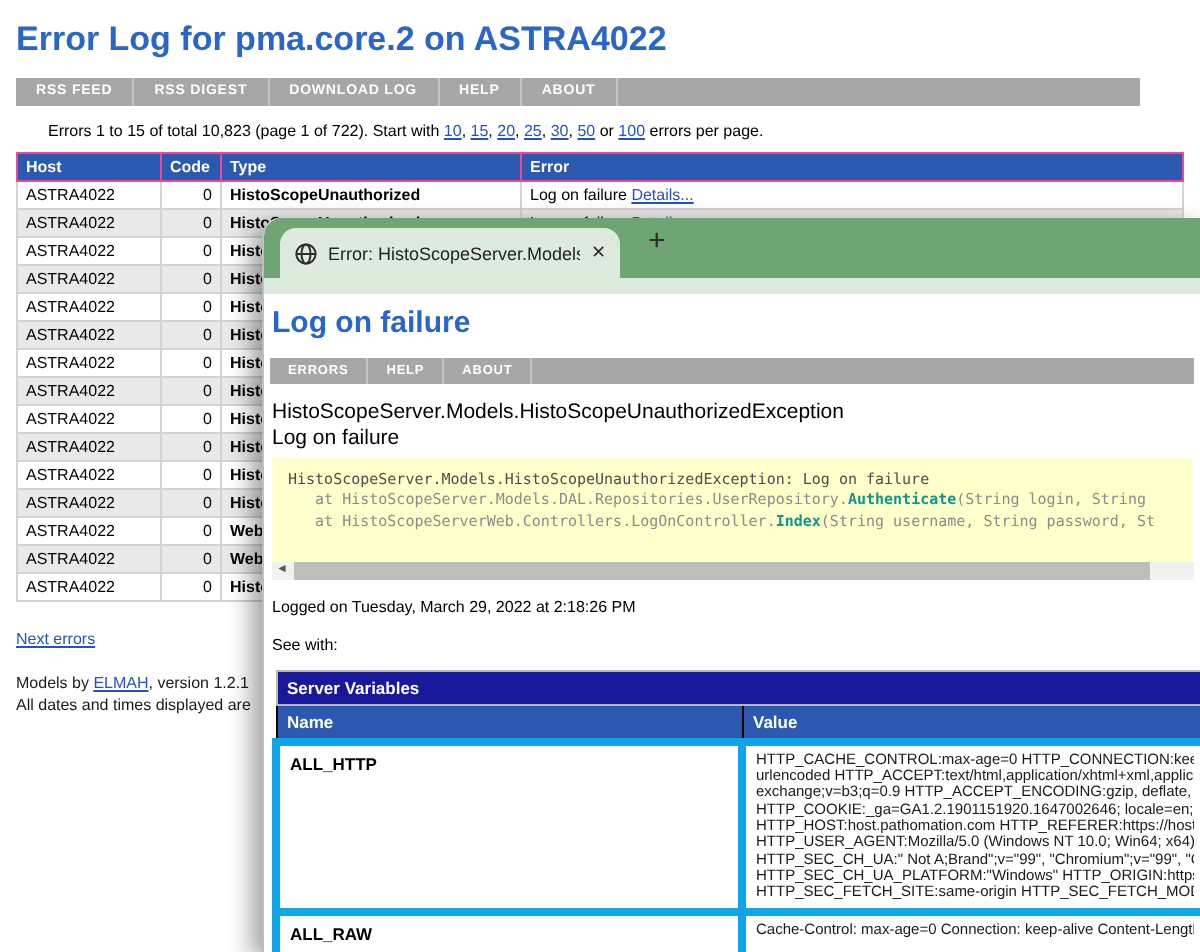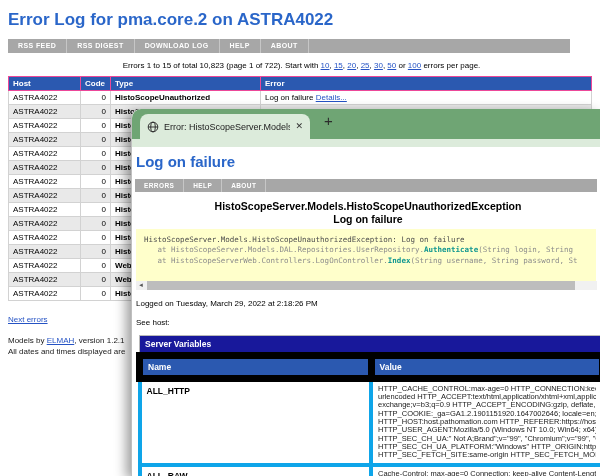--- a/index.html
+++ b/index.html
@@ -12,21 +12,21 @@
   
   .bg-page { position:absolute; inset:0; padding:8px; }
   .page-title { font-size:17px; font-weight:600; color:var(--title_blue); margin:2px 0 9px 0; }
 
   .speedbar { display:flex; background:var(--toolbar_gray); height:14px; margin-right:22px; }
   .sb-btn {
     color:#fff; font-size:7px; font-weight:bold; letter-spacing:.4px;
     line-height:14px; padding:0 10px; border-right:1px solid #c6c6c6; cursor:default;
     font-family:"Liberation Sans", sans-serif; background:transparent; border-top:0; border-bottom:0; border-left:0;
   }
-  .status-line { font-size:8px; margin:8px 0 6px 3px;text-align:center; }
+  .status-line { font-size:8px; margin:8px 0 6px 16px; }
   a.lnk { color:var(--link_blue); text-decoration:underline; cursor:pointer; }
 
   table.errlog { border-collapse:collapse; width:584px; table-layout:fixed; font-size:8px; }
   table.errlog th {
     background:var(--header_blue); color:#fff; text-align:left; font-size:8px;
     padding:2px 4px; border:1px solid #ec4899; line-height:9px;
   }
   table.errlog td { padding:2px 4px; border:1px solid #d2d2d2; line-height:9px; height:14px;
     overflow:hidden; white-space:nowrap; }
   table.errlog tr:nth-child(even) td { background:#e9e9e9; }
@@ -54,21 +54,21 @@
   .tab-close { font-size:9px; color:#333; line-height:9px; cursor:pointer; }
   .newtab { position:absolute; left:192px; top:3px; font-size:15px; color:#2c2c2c; cursor:pointer;
     background:transparent; border:0; font-family:"Liberation Sans",sans-serif;}
   .tab-strip { height:8px; background:var(--tab_light_green); }
 
   .popup-content { padding:5px 0 0 3px; }
   .popup-heading { font-size:15px; font-weight:600; color:var(--title_blue); margin:1px 0 9px 1px; }
   .popup-speedbar { display:flex; background:var(--toolbar_gray); height:13px; margin-right:3px; }
   .popup-speedbar .sb-btn { font-size:6.5px; line-height:13px; padding:0 9px; }
 
-  .exc-block { margin:8px 0 3px 1px; font-size:10.5px; font-weight:bold; line-height:13px;text-align:center; }
+  .exc-block { margin:8px 0 3px 1px; font-size:10.5px; font-weight:normal; line-height:13px; }
 
   .code-box {
     background:var(--code_yellow); margin:3px 4px 0 1px;
     padding:6px 8px 15px 8px; font-family:"DejaVu Sans Mono", monospace;
     font-size:7.5px; line-height:10.3px; white-space:pre; overflow:hidden;
   }
   .stack-head { color:#4d4d4d; }
   .stack-frame { color:#8c8c8c; }
   .stack-method { color:var(--method_teal); font-weight:bold; }
 
@@ -81,21 +81,21 @@
   .see-also  { font-size:8px; margin:9px 0 0 1px; }
   .see-bullet { font-size:8px; margin:8px 0 0 1px; padding-left:17px; }
 
   table.servervars { border-collapse:collapse; margin:8px 0 0 1px; width:470px; table-layout:fixed; }
   table.servervars .sv-title td {
     background:var(--navy); color:#fff; font-weight:bold; font-size:8.5px; padding:3px 5px;
     border:1px solid #b9b9b9;
   }
   table.servervars .sv-head td {
     background:var(--header_blue); color:#fff; font-weight:bold; font-size:8.5px; padding:3px 5px;
-    border:7px solid #000000;
+    border:1px solid #000000;
   }
   table.servervars td { border:4px solid #0ea5e9; vertical-align:top; }
   .sv-name { width:163px; font-size:8.5px; font-weight:bold; padding:4px 5px; }
   .sv-value { padding:3px 5px; }
   .sv-line { font-size:7.5px; line-height:8.3px; white-space:nowrap; overflow:hidden; color:#1a1a1a; }
 </style>
 </head>
 <body>
 
 <div class="screen">
@@ -266,21 +266,21 @@
       <div class="code-box" id="stack-box"><div><span class="stack-head">HistoScopeServer.Models.HistoScopeUnauthorizedException: Log on failure</span></div><div><span class="stack-frame">   at HistoScopeServer.Models.DAL.Repositories.UserRepository.</span><span class="stack-method">Authenticate</span><span class="stack-frame">(String login, String </span></div><div><span class="stack-frame">   at HistoScopeServerWeb.Controllers.LogOnController.</span><span class="stack-method">Index</span><span class="stack-frame">(String username, String password, St</span></div></div>
 
       <div class="hscroll">
         <span class="hs-arrow">◄</span>
         <span class="hs-track">
             <span class="hs-thumb"></span>
           </span>
       </div>
 
       <div class="logged-on">Logged on Tuesday, March 29, 2022 at 2:18:26 PM</div>
-      <div class="see-also">See host:</div>
+      <div class="see-also">See with:</div>
 
       <table class="servervars">
         <tbody>
             <tr class="sv-title">
           <td colspan="2">Server Variables</td>
         </tr>
         <tr class="sv-head">
           <td>Name</td>
           <td>Value</td>
         </tr>

